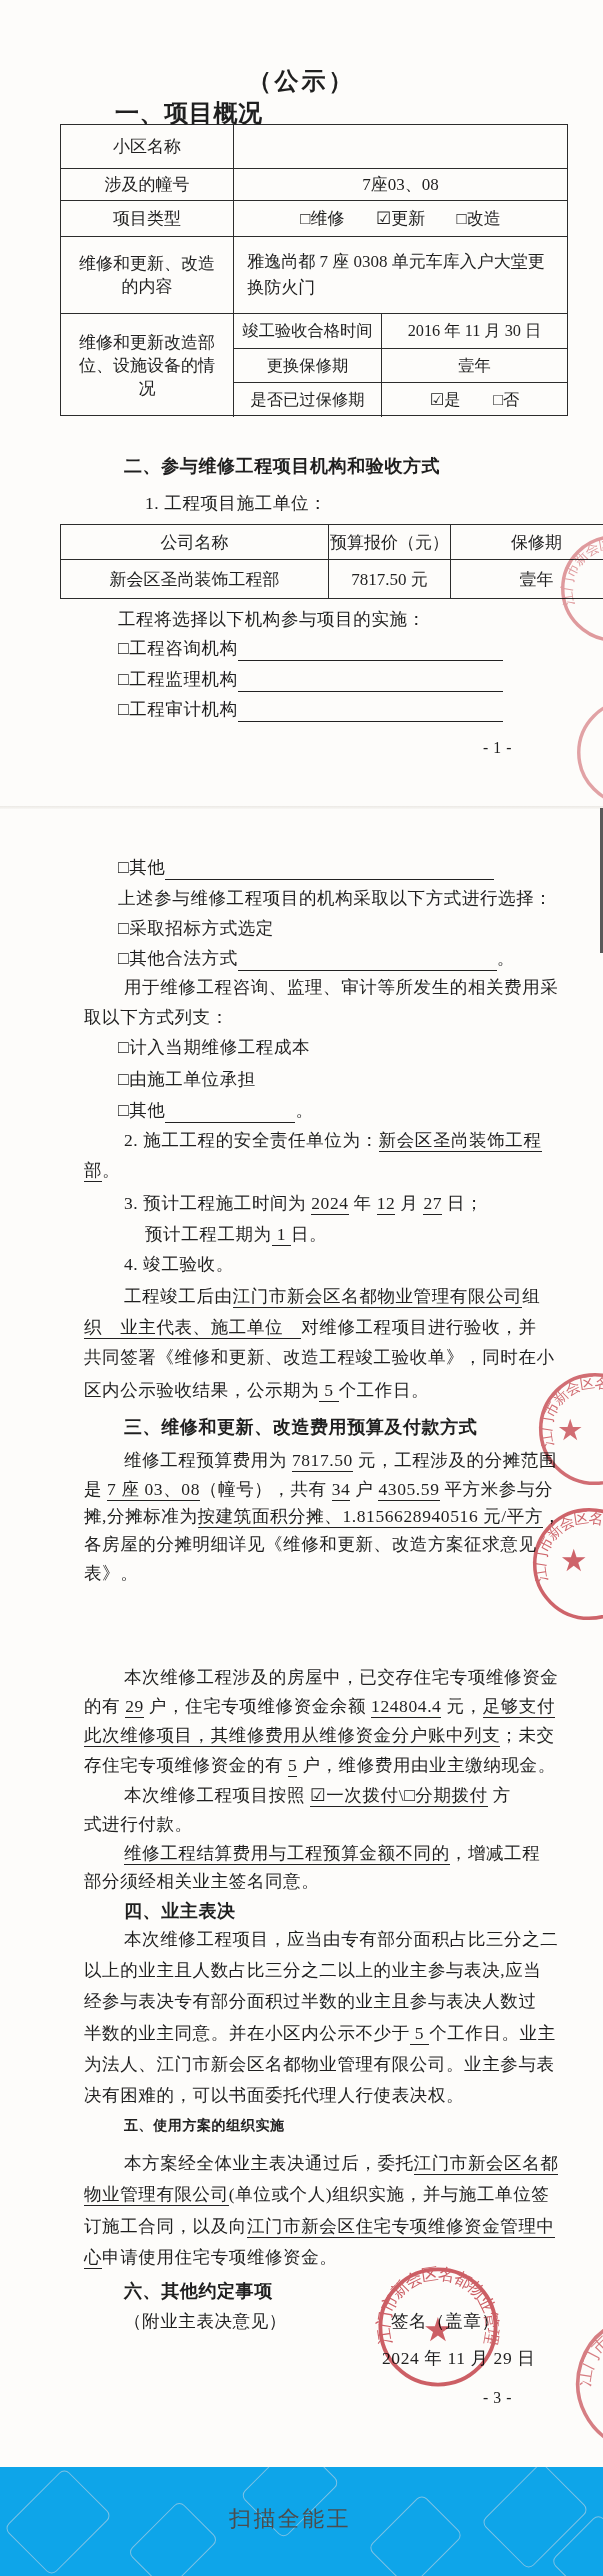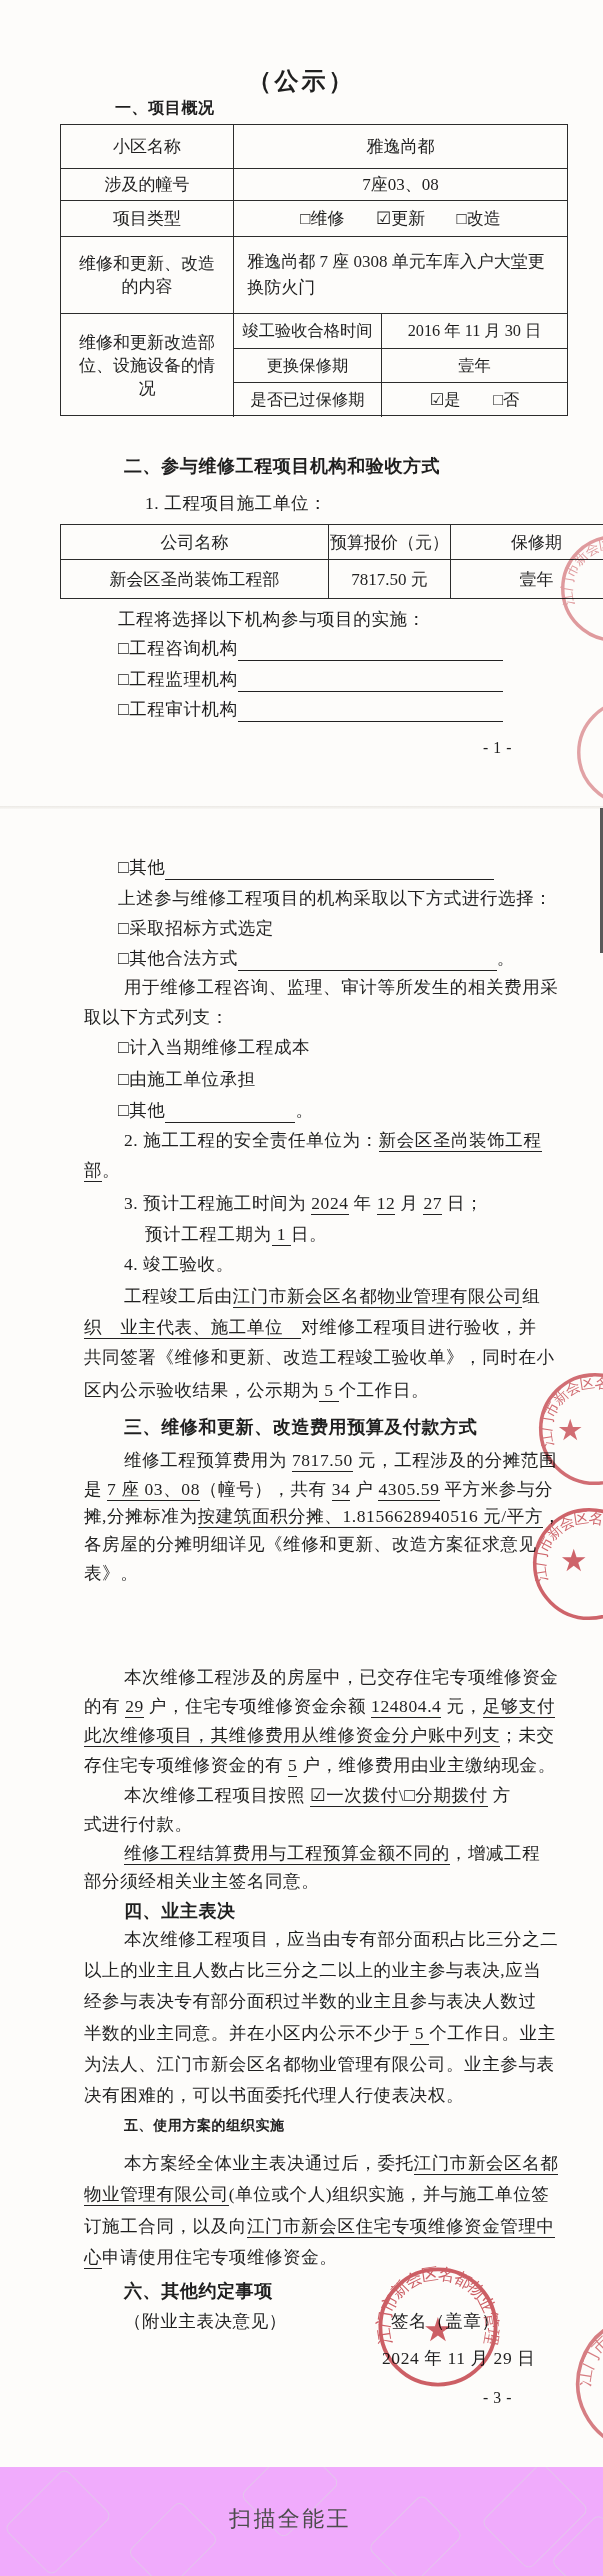--- a/index.html
+++ b/index.html
@@ -34,36 +34,35 @@
   .t2c.b2{width:122px;border-right:1.8px solid #2c2c2c;}
   .t2c.b3{flex:1;}
   .t2data{border-top:1.8px solid #2c2c2c;}
   
   .seal{position:absolute;mix-blend-mode:multiply;}
   
   .seam{position:absolute;left:0;width:603px;height:3px;
         background:linear-gradient(#e7e4df,#f7f6f3);opacity:.8;}
   .edgebar{position:absolute;background:#3c3c3c;}
   
-  .footer{position:absolute;left:0;top:2467px;width:603px;height:109px;background:#f0abfc;overflow:hidden;}
+  .footer{position:absolute;left:0;top:2467px;width:603px;height:109px;background:#0ea5e9;overflow:hidden;}
   .brand{position:absolute;left:0;top:37px;width:580px;text-align:center;font-size:22px;color:#4c4c4c;
          letter-spacing:2.4px;font-family:"Liberation Sans","DejaVu Sans",sans-serif;}
   .wm{position:absolute;border:1.8px solid #d9d9e0;border-radius:7.2px;transform:rotate(45deg);opacity:.55;}
 </style>
 </head>
 <body>
 
 <div id="page">
 
   <div class="title" style="top:65px">（公示）</div>
 
   <div class="tbl" style="left:60px;top:124px;width:508px;height:292px">
     <div class="t1row" style="height:43px">
       <div class="t1label">小区名称</div>
-      <div class="t1value">雅逸尚都</div>
     </div>
     <div class="t1row" style="height:32px">
       <div class="t1label">涉及的幢号</div>
       <div class="t1value">7座03、08</div>
     </div>
     <div class="t1row" style="height:36px">
       <div class="t1label">项目类型</div>
       <div class="t1value opts">
         <span class="opt"><span>□</span><span>维修</span></span>
         <span class="opt"><span>☑</span><span>更新</span></span>
@@ -102,21 +101,21 @@
       <div class="t2c b3">保修期</div>
     </div>
     <div class="t2row t2data" style="height:40px">
       <div class="t2c b1">新会区圣尚装饰工程部</div>
       <div class="t2c b2">7817.50 元</div>
       <div class="t2c b3">壹年</div>
     </div>
   </div>
 
   <div id="lines-root">
-      <div class="tline bold" style="top: 97px; left: 115px; font-size: 16px;"><span>一、项目概况</span></div>
+      <div class="tline bold" style="top: 97px; left: 115px; font-size: 24px;"><span>一、项目概况</span></div>
       <div class="tline bold" style="top: 454px; left: 124px; font-size: 18px;"><span>二、参与维修工程项目机构和验收方式</span></div>
       <div class="tline" style="top: 492px; left: 145px;"><span>1. 工程项目施工单位：</span></div>
       <div class="tline" style="top: 608px; left: 118px;"><span>工程将选择以下机构参与项目的实施：</span></div>
       <div class="tline" style="top: 637px; left: 118px;"><span>□工程咨询机构</span><span class="blank" style="width: 265px;"></span></div>
       <div class="tline" style="top: 668px; left: 118px;"><span>□工程监理机构</span><span class="blank" style="width: 265px;"></span></div>
       <div class="tline" style="top: 698px; left: 118px;"><span>□工程审计机构</span><span class="blank" style="width: 265px;"></span></div>
       <div class="tline" style="top: 737px; left: 483px; font-size: 15.7px;"><span>- 1 -</span></div>
       <div class="tline" style="top: 856px; left: 118px;"><span>□其他</span><span class="blank" style="width: 329px;"></span></div>
       <div class="tline" style="top: 887px; left: 118px;"><span>上述参与维修工程项目的机构采取以下方式进行选择：</span></div>
       <div class="tline" style="top: 917px; left: 118px;"><span>□采取招标方式选定</span></div>

